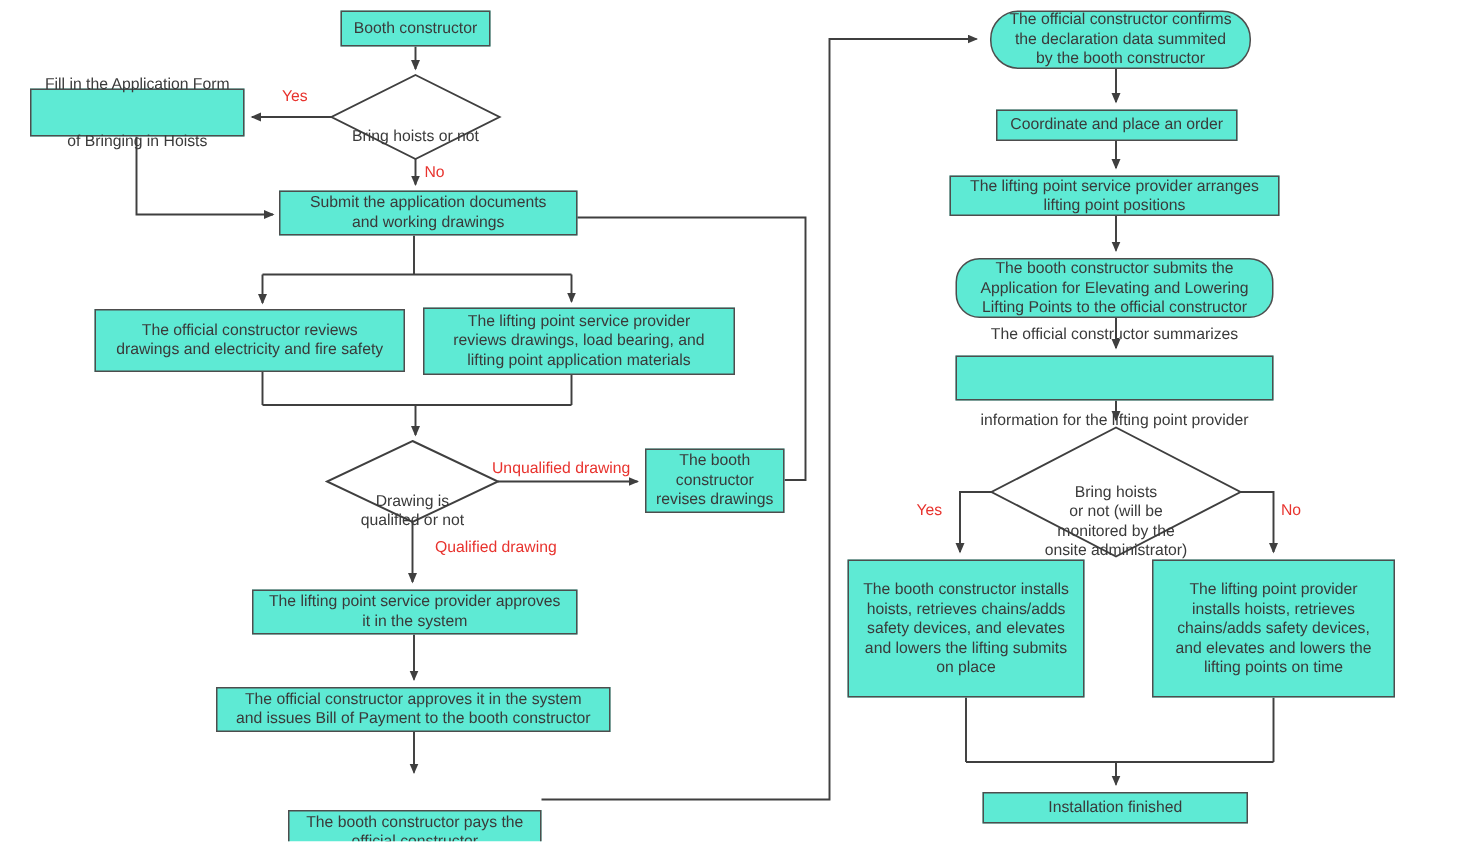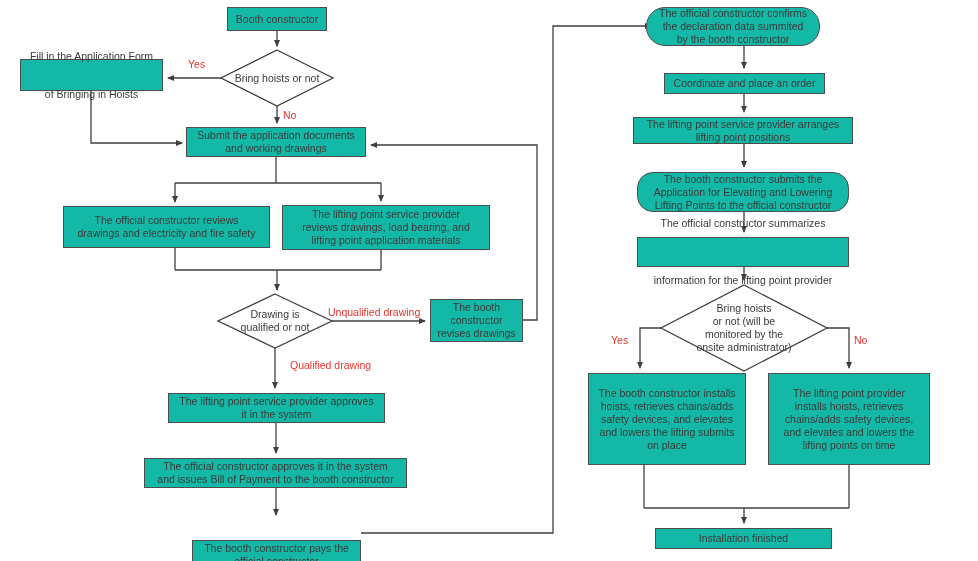--- a/index.html
+++ b/index.html
@@ -1,24 +1,24 @@
 <!DOCTYPE html>
 <html><head>
 <meta charset="utf-8">
 <style>
   html,body{margin:0;padding:0;background:#ffffff;}
   #canvas{position:relative;width:978px;height:561px;background:#ffffff;
           font-family:"Liberation Sans",sans-serif;color:#3a3a3a;overflow:hidden;}
   #wires{position:absolute;left:0;top:0;width:978px;height:561px;}
-  .node{position:absolute;box-sizing:border-box;border:1px solid #4d4d4d;background:#14b8a6;
+  .node{position:absolute;box-sizing:border-box;border:1px solid #4d4d4d;background:#5eead4;
         display:flex;flex-direction:column;justify-content:center;align-items:center;
         text-align:center;font-size:10.5px;line-height:13px;z-index:2;}
   .ln{display:block;white-space:nowrap;}
-  .dtext{position:absolute;display:flex;flex-direction:column;justify-content:center;align-items:center;
-         text-align:center;font-size:10.5px;line-height:13px;z-index:3;background:transparent;}
+  .dtext{position:absolute;display:flex;flex-direction:column;justify-content:flex-start;align-items:center;
+         text-align:center;font-size:10.5px;line-height:13px;z-index:3;background:transparent;margin-top:20px;}
   .edge-label{position:absolute;font-size:10.5px;line-height:12px;color:#e8332e;
               white-space:nowrap;z-index:4;}
 </style>
 </head>
 <body>
 
 <div id="canvas">
 
   <svg id="wires" viewBox="0 0 978 561" xmlns="http://www.w3.org/2000/svg">
     <defs>
@@ -66,21 +66,21 @@
 
   <div class="node" style="left:227px;top:7px;width:100px;height:24px;">
     <span class="ln">Booth constructor</span>
   </div>
 
   <div class="node" style="left:20px;top:59px;width:143px;height:32px;gap:25px;">
     <span class="ln">Fill in the Application Form</span>
     <span class="ln">of Bringing in Hoists</span>
   </div>
 
-  <div class="node" style="left:186px;top:127px;width:180px;height:30px;">
+  <div class="node" style="left:186px;top:127px;width:199px;height:30px;">
     <span class="ln">Submit the application documents</span>
     <span class="ln">and working drawings</span>
   </div>
 
   <div class="node" style="left:63px;top:206px;width:207px;height:42px;">
     <span class="ln">The official constructor reviews</span>
     <span class="ln">drawings and electricity and fire safety</span>
   </div>
 
   <div class="node" style="left:282px;top:205px;width:208px;height:45px;">
@@ -103,21 +103,21 @@
   <div class="node" style="left:144px;top:458px;width:263px;height:30px;">
     <span class="ln">The official constructor approves it in the system</span>
     <span class="ln">and issues Bill of Payment to the booth constructor</span>
   </div>
 
   <div class="node" style="left:192px;top:520px;width:169px;height:29px;margin-top:20px;">
     <span class="ln">The booth constructor pays the</span>
     <span class="ln">official constructor</span>
   </div>
 
-  <div class="node" style="left:646px;top:7px;width:174px;height:39px;border-radius:19px;">
+  <div class="node" style="left:660px;top:7px;width:174px;height:39px;border-radius:19px;">
     <span class="ln">The official constructor confirms</span>
     <span class="ln">the declaration data summited</span>
     <span class="ln">by the booth constructor</span>
   </div>
 
   <div class="node" style="left:664px;top:73px;width:161px;height:21px;">
     <span class="ln">Coordinate and place an order</span>
   </div>
 
   <div class="node" style="left:633px;top:117px;width:220px;height:27px;">
@@ -129,21 +129,21 @@
     <span class="ln">The booth constructor submits the</span>
     <span class="ln">Application for Elevating and Lowering</span>
     <span class="ln">Lifting Points to the official constructor</span>
   </div>
 
   <div class="node" style="left:637px;top:237px;width:212px;height:30px;gap:44px;">
     <span class="ln">The official constructor summarizes</span>
     <span class="ln">information for the lifting point provider</span>
   </div>
 
-  <div class="node" style="left:565px;top:373px;width:158px;height:92px;margin-left:23px;">
+  <div class="node" style="left:565px;top:373px;width:158px;height:92px;">
     <span class="ln">The booth constructor installs</span>
     <span class="ln">hoists, retrieves chains/adds</span>
     <span class="ln">safety devices, and elevates</span>
     <span class="ln">and lowers the lifting submits</span>
     <span class="ln">on place</span>
   </div>
 
   <div class="node" style="left:768px;top:373px;width:162px;height:92px;">
     <span class="ln">The lifting point provider</span>
     <span class="ln">installs hoists, retrieves</span>

